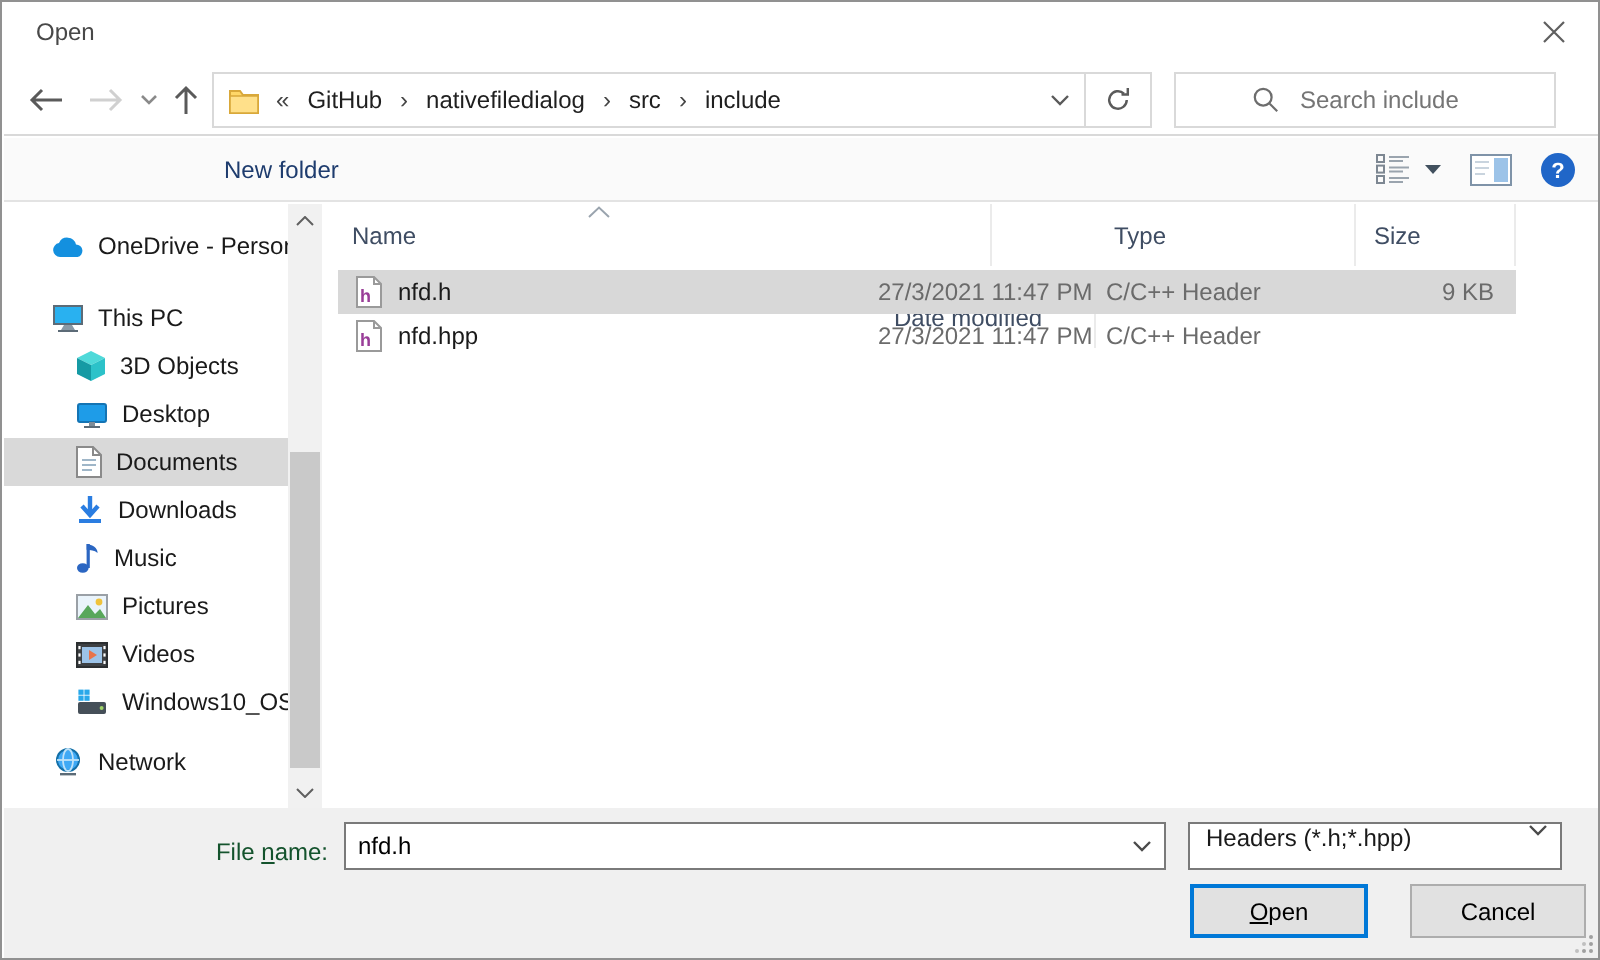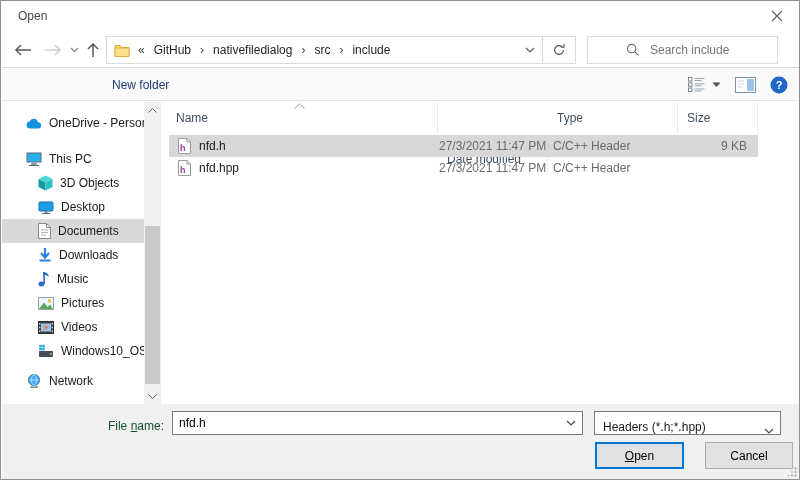--- a/index.html
+++ b/index.html
@@ -43,42 +43,42 @@
   .side-item.selected { background:#d9d9d9; }
   .side-item .ico { flex:none; }
   .side-scroll { position:absolute; left:142px; top:0; width:17px; height:100%; background:#f1f1f1; }
   .scroll-btn { position:absolute; left:0; width:17px; height:16px; display:flex; align-items:center; justify-content:center; }
   .scroll-thumb { position:absolute; left:1px; top:124px; width:15px; height:158px; background:#c9c9c9; }
 
   
   .filelist { position:absolute; left:159px; top:0; width:639px; height:100%; background:#fff; }
   .lv-header { position:absolute; left:0; top:0; width:100%; height:31px; }
   .col { position:absolute; top:0; height:31px; display:flex; align-items:center; border-right:1px solid #ebebeb; color:#3f4d63; }
-  .col-name { left:0; width:277px; padding-left:15px; }
+  .col-name { left:0; width:335px; padding-left:15px; }
   .col-date { left:277px; width:110px; padding-left:9px;margin-top:41px; }
   .col-type { left:387px; width:130px; padding-left:9px; }
   .col-size { left:517px; width:80px; padding-left:9px; }
   .col-extra { left:597px; width:42px; border-right:none; }
   .sort-arrow { position:absolute; left:133px; top:1px; }
   .file-row { position:absolute; left:8px; width:589px; height:22px; }
   .file-row.selected { background:#d8d8d8; }
   .row-0 { top:33px; } .row-1 { top:55px; }
   .file-row .ico { position:absolute; left:9px; top:3px; }
   .f-name { position:absolute; left:30px; top:4px; color:#1a1a1a; }
   .f-date { position:absolute; left:270px; top:4px; color:#6b6b6b; }
   .f-type { position:absolute; left:384px; top:4px; color:#6b6b6b; }
   .f-size { position:absolute; left:450px; top:4px; width:128px; text-align:right; color:#6b6b6b; }
 
   
   .footer { position:absolute; left:1px; top:403px; width:798px; height:76px; background:#f0f0f0; }
   .fn-label { position:absolute; left:40px; top:12px; width:122px; height:20px; text-align:right; line-height:20px; color:#14532d; }
   .fn-input-wrap { position:absolute; left:170px; top:7px; width:411px; height:24px; border:1px solid #7a7a7a; background:#fff; display:flex; align-items:center; }
   .fn-input-wrap input { flex:1; border:none; outline:none; font:inherit; padding-left:6px; min-width:0; }
   .combo-chevron { width:22px; display:flex; justify-content:center; }
-  .ft-select { position:absolute; left:592px; top:7px; width:187px; height:24px; border:1px solid #7a7a7a; background:#fff; display:flex; align-items:flex-end; }
+  .ft-select { position:absolute; left:592px; top:7px; width:187px; height:24px; border:1px solid #7a7a7a; background:#fff; display:flex; align-items:flex-start; }
   .ft-select span { flex:1; padding-left:8px; white-space:nowrap; overflow:hidden; }
   .btn { position:absolute; top:38px; height:27px; background:#e1e1e1; display:flex; align-items:center; justify-content:center; color:#000; }
   .btn-open { left:593px; width:89px; border:2px solid #0078d7; }
   .btn-cancel { left:703px; width:88px; border:1px solid #adadad; }
   .u { text-decoration:underline; }
   .grip { position:absolute; right:3px; bottom:3px; }
 </style>
 </head>
 <body>
 

